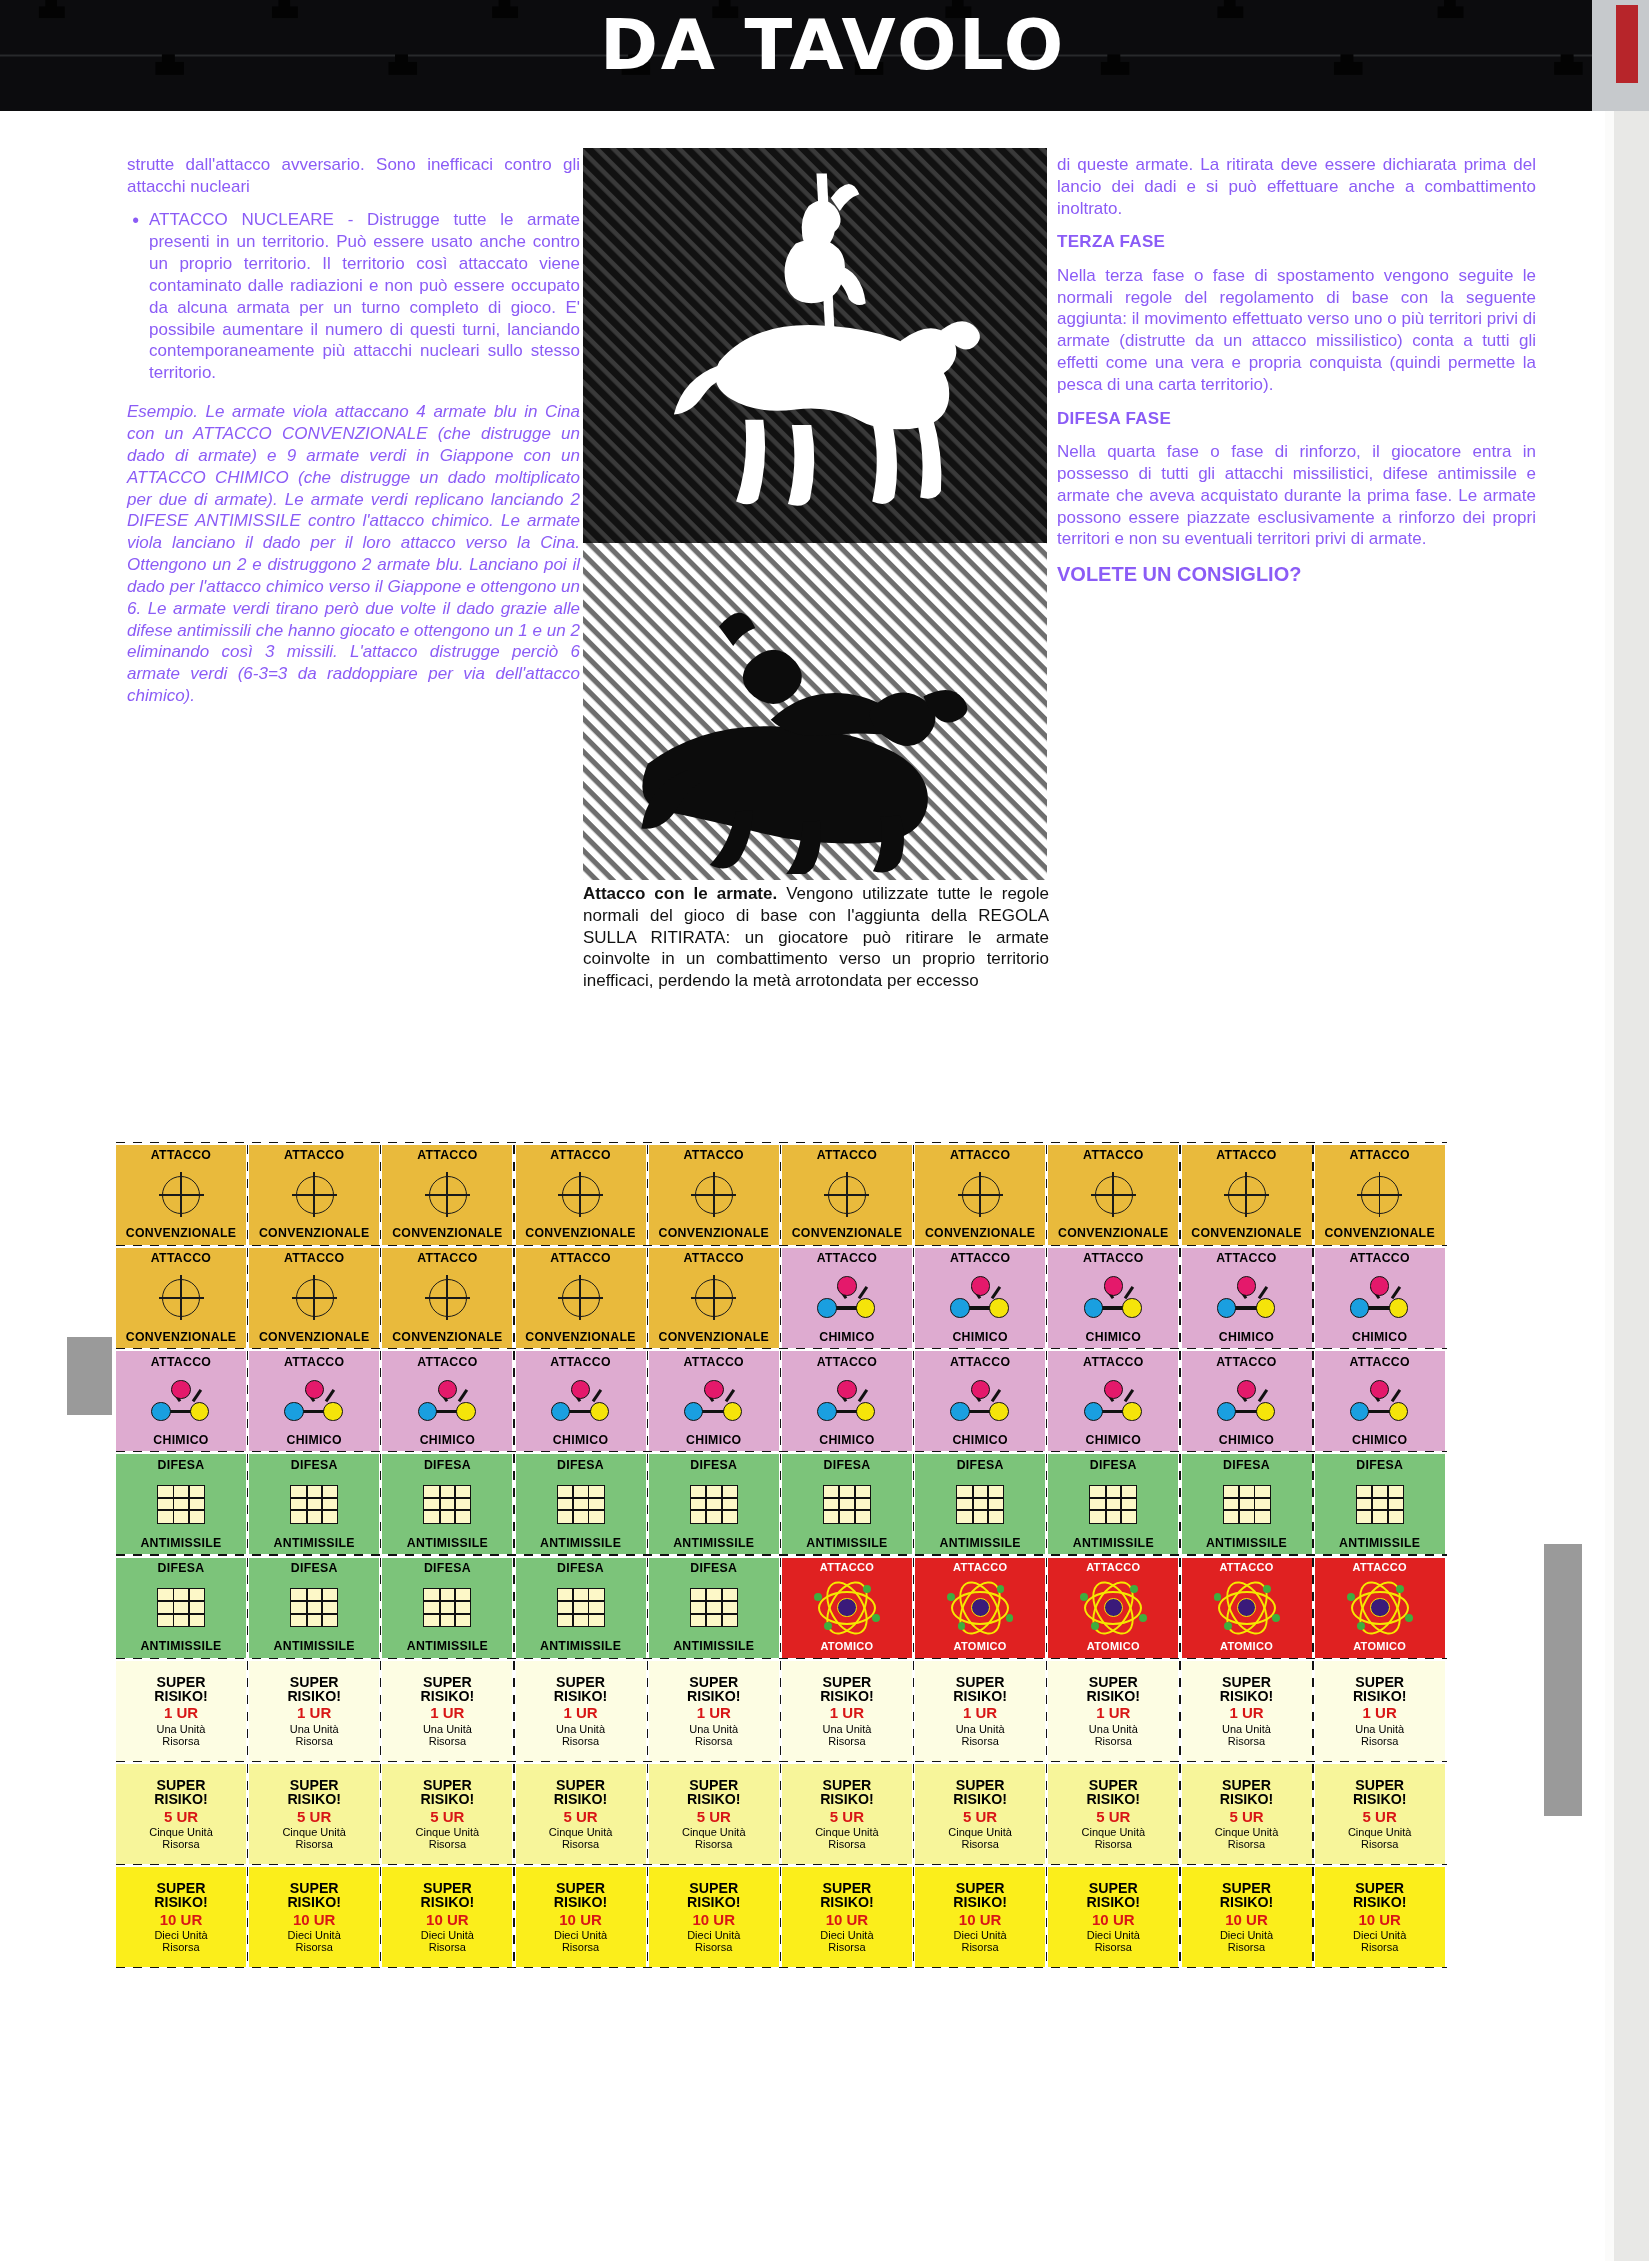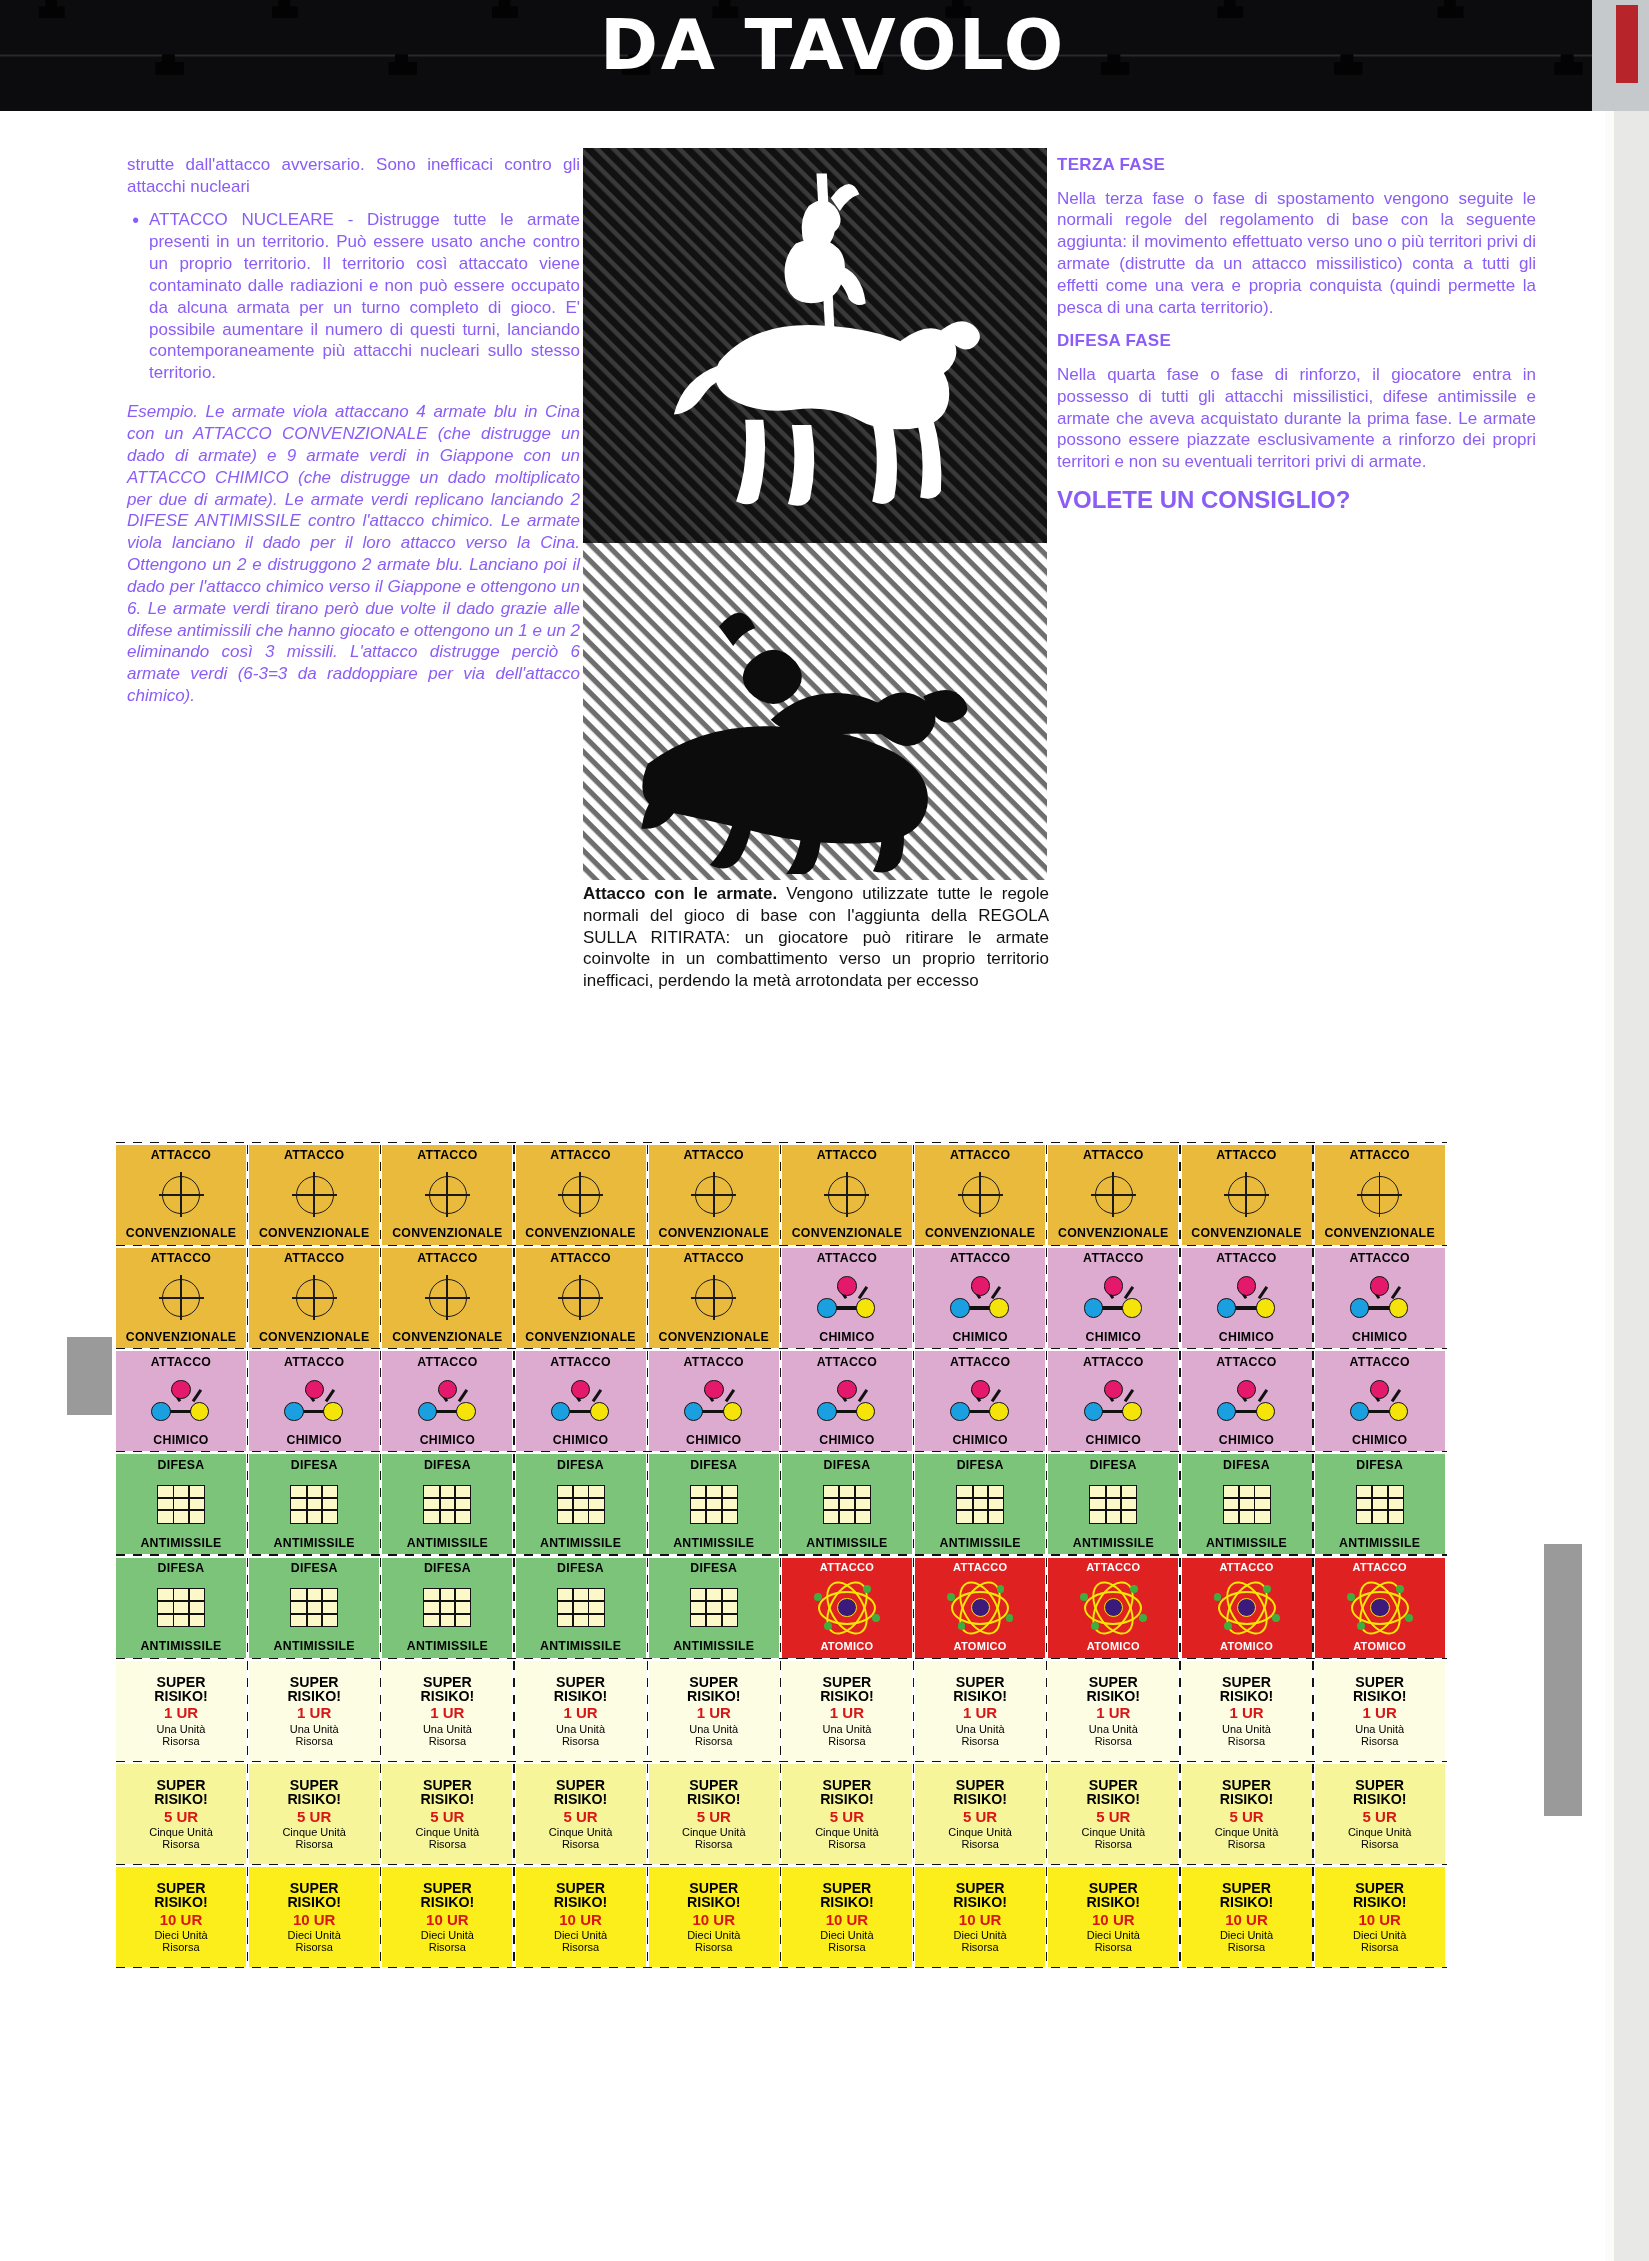--- a/index.html
+++ b/index.html
@@ -14,21 +14,21 @@
   .banner-red{position:absolute;right:11.7px;top:5.2px;width:22px;height:78px;background:#b7252a;}
 
   .page-edge{position:absolute;right:0;top:111px;width:36px;height:2150px;background:#e8e8e6;}
   .page-edge2{position:absolute;right:36px;top:111px;width:9px;height:2150px;background:#fbfbfa;}
 
   
   .col{position:absolute;font-size:17px;line-height:1.285;color:#8b5cf6;}
   .col p{margin:0 0 11.7px 0;text-align:justify;}
   .col p.ital{font-style:italic;}
   .sec-h{font-weight:bold;margin:0 0 3.9px 0;letter-spacing:0.3px;}
-  .bigh{font-weight:bold;font-size:24px;margin:10.4px 0 5.2px 0;}
+  .bigh{font-weight:bold;font-size:20px;margin:10.4px 0 5.2px 0;}
   ul.bul{margin:0;padding:0;list-style:none;}
   ul.bul li{position:relative;padding-left:22px;text-align:justify;}
   ul.bul li:before{content:"•";position:absolute;left:5.2px;top:-1.3px;font-size:19.4px;}
 
   #col-left{left:127px;top:154px;width:453px;}
   #col-right{left:1057px;top:154px;width:479px;}
 
   
   .illo{position:absolute;left:583px;top:148px;width:464px;height:732px;background:#ffffff;overflow:hidden;}
   .illo .top{position:absolute;left:0;top:0;width:464px;height:395px;background:#111;overflow:hidden;}
@@ -226,20 +226,21 @@
       </g>
     </svg>
   </div>
 </div>
 
 <div class="fig-cap">
   <b>Attacco con le armate.</b><span> Vengono utilizzate tutte le regole normali del gioco di base con l'aggiunta della REGOLA SULLA RITIRATA: un giocatore può ritirare le armate coinvolte in un combattimento verso un proprio territorio inefficaci, perdendo la metà arrotondata per eccesso</span>
 </div>
 
 <div class="col" id="col-right">
+  <p>di queste armate. La ritirata deve essere dichiarata prima del lancio dei dadi e si può effettuare anche a combattimento inoltrato.</p>
   <p class="sec-h">TERZA FASE</p>
   <p>Nella terza fase o fase di spostamento vengono seguite le normali regole del regolamento di base con la seguente aggiunta: il movimento effettuato verso uno o più territori privi di armate (distrutte da un attacco missilistico) conta a tutti gli effetti come una vera e propria conquista (quindi permette la pesca di una carta territorio).</p>
   <p class="sec-h">DIFESA FASE</p>
   <p>Nella quarta fase o fase di rinforzo, il giocatore entra in possesso di tutti gli attacchi missilistici, difese antimissile e armate che aveva acquistato durante la prima fase. Le armate possono essere piazzate esclusivamente a rinforzo dei propri territori e non su eventuali territori privi di armate.</p>
   <p class="bigh">VOLETE UN CONSIGLIO?</p>
 </div>
 
 <div class="sheet">
   <div class="sheet-bg"></div>
   <div class="sheet-white"></div>

